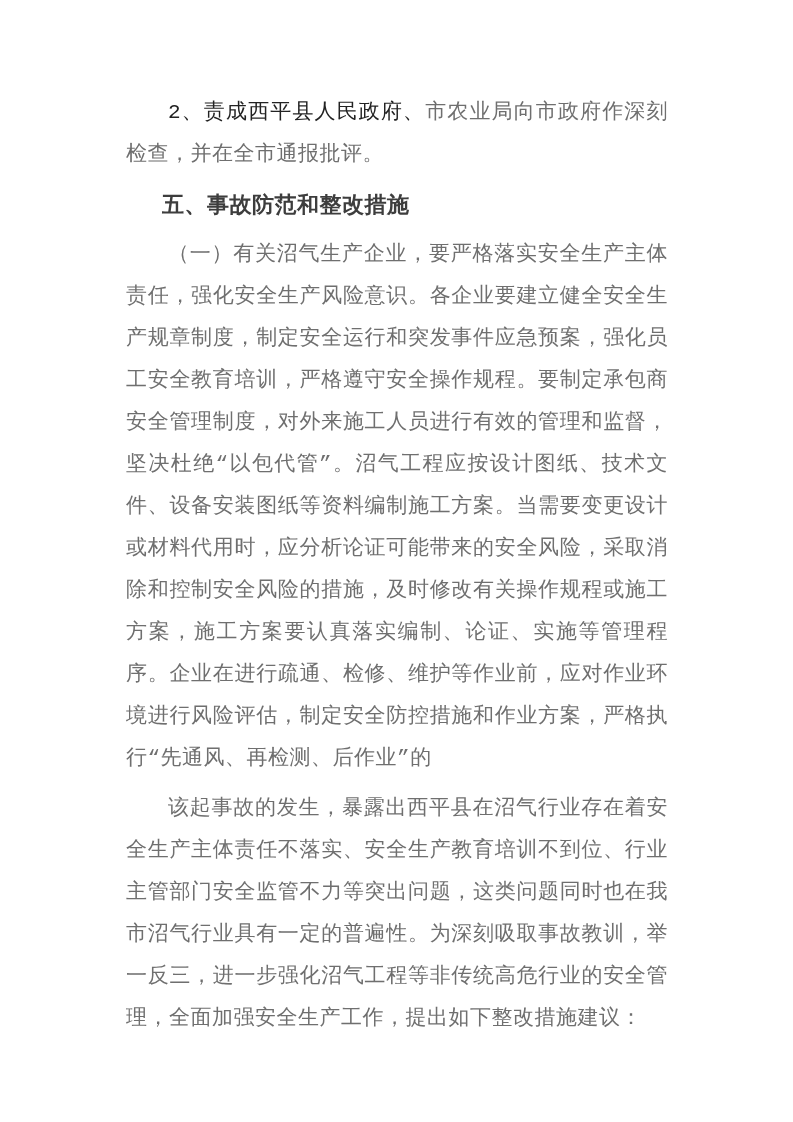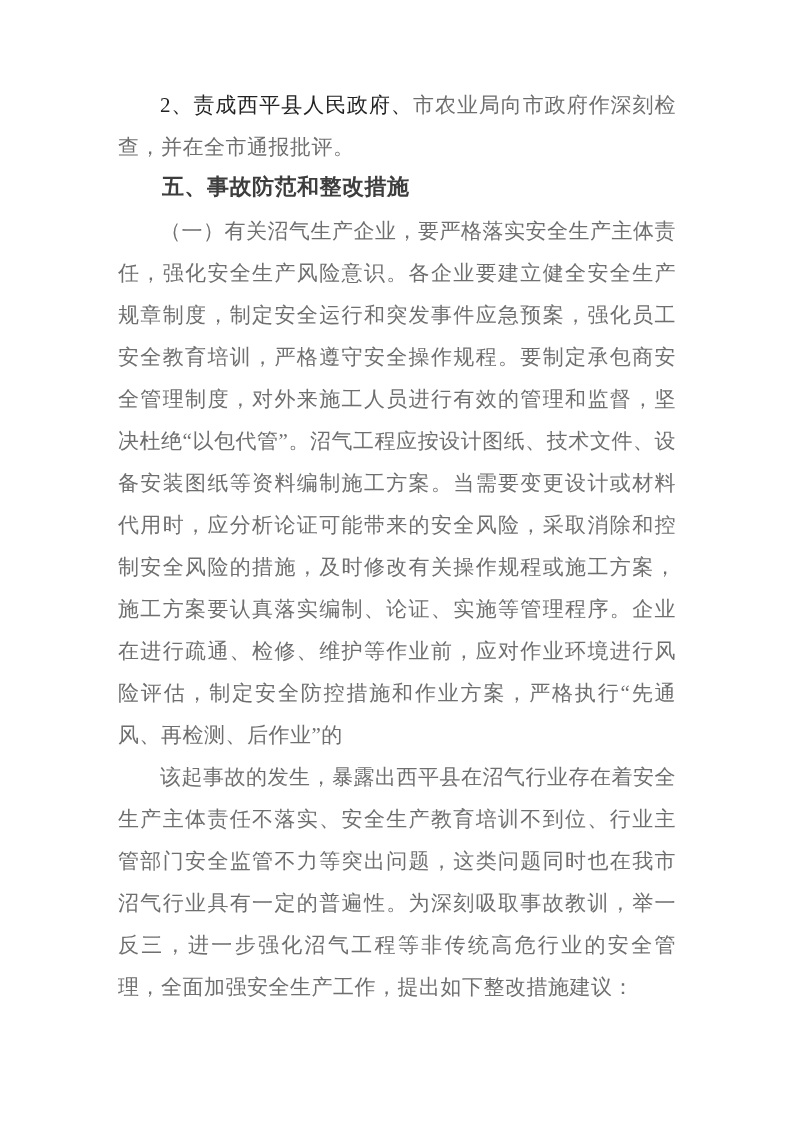--- a/index.html
+++ b/index.html
@@ -15,30 +15,30 @@
     overflow: hidden;
     margin: 0 auto;
   }
   .content {
     position: absolute;
     left: 118px;
     top: 84px;
     width: 558px;
   }
   p.body {
-    font-family: Liberation Serif, serif;
+    font-family: Liberation Mono, monospace;
     font-size: 21px;
     letter-spacing: 0.5px;
     line-height: 42px;
     text-align: justify;
     text-indent: 2em;
-    margin: 0;
+    margin: 8px;
   }
   p.heading {
-    font-family: Liberation Mono, monospace;
+    font-family: Liberation Sans, sans-serif;
     font-weight: 700;
     font-size: 22px;
     letter-spacing: 0.5px;
     line-height: 42px;
     text-align: left;
     text-indent: 2em;
     margin: 0;
   }
 </style>
 </head>

